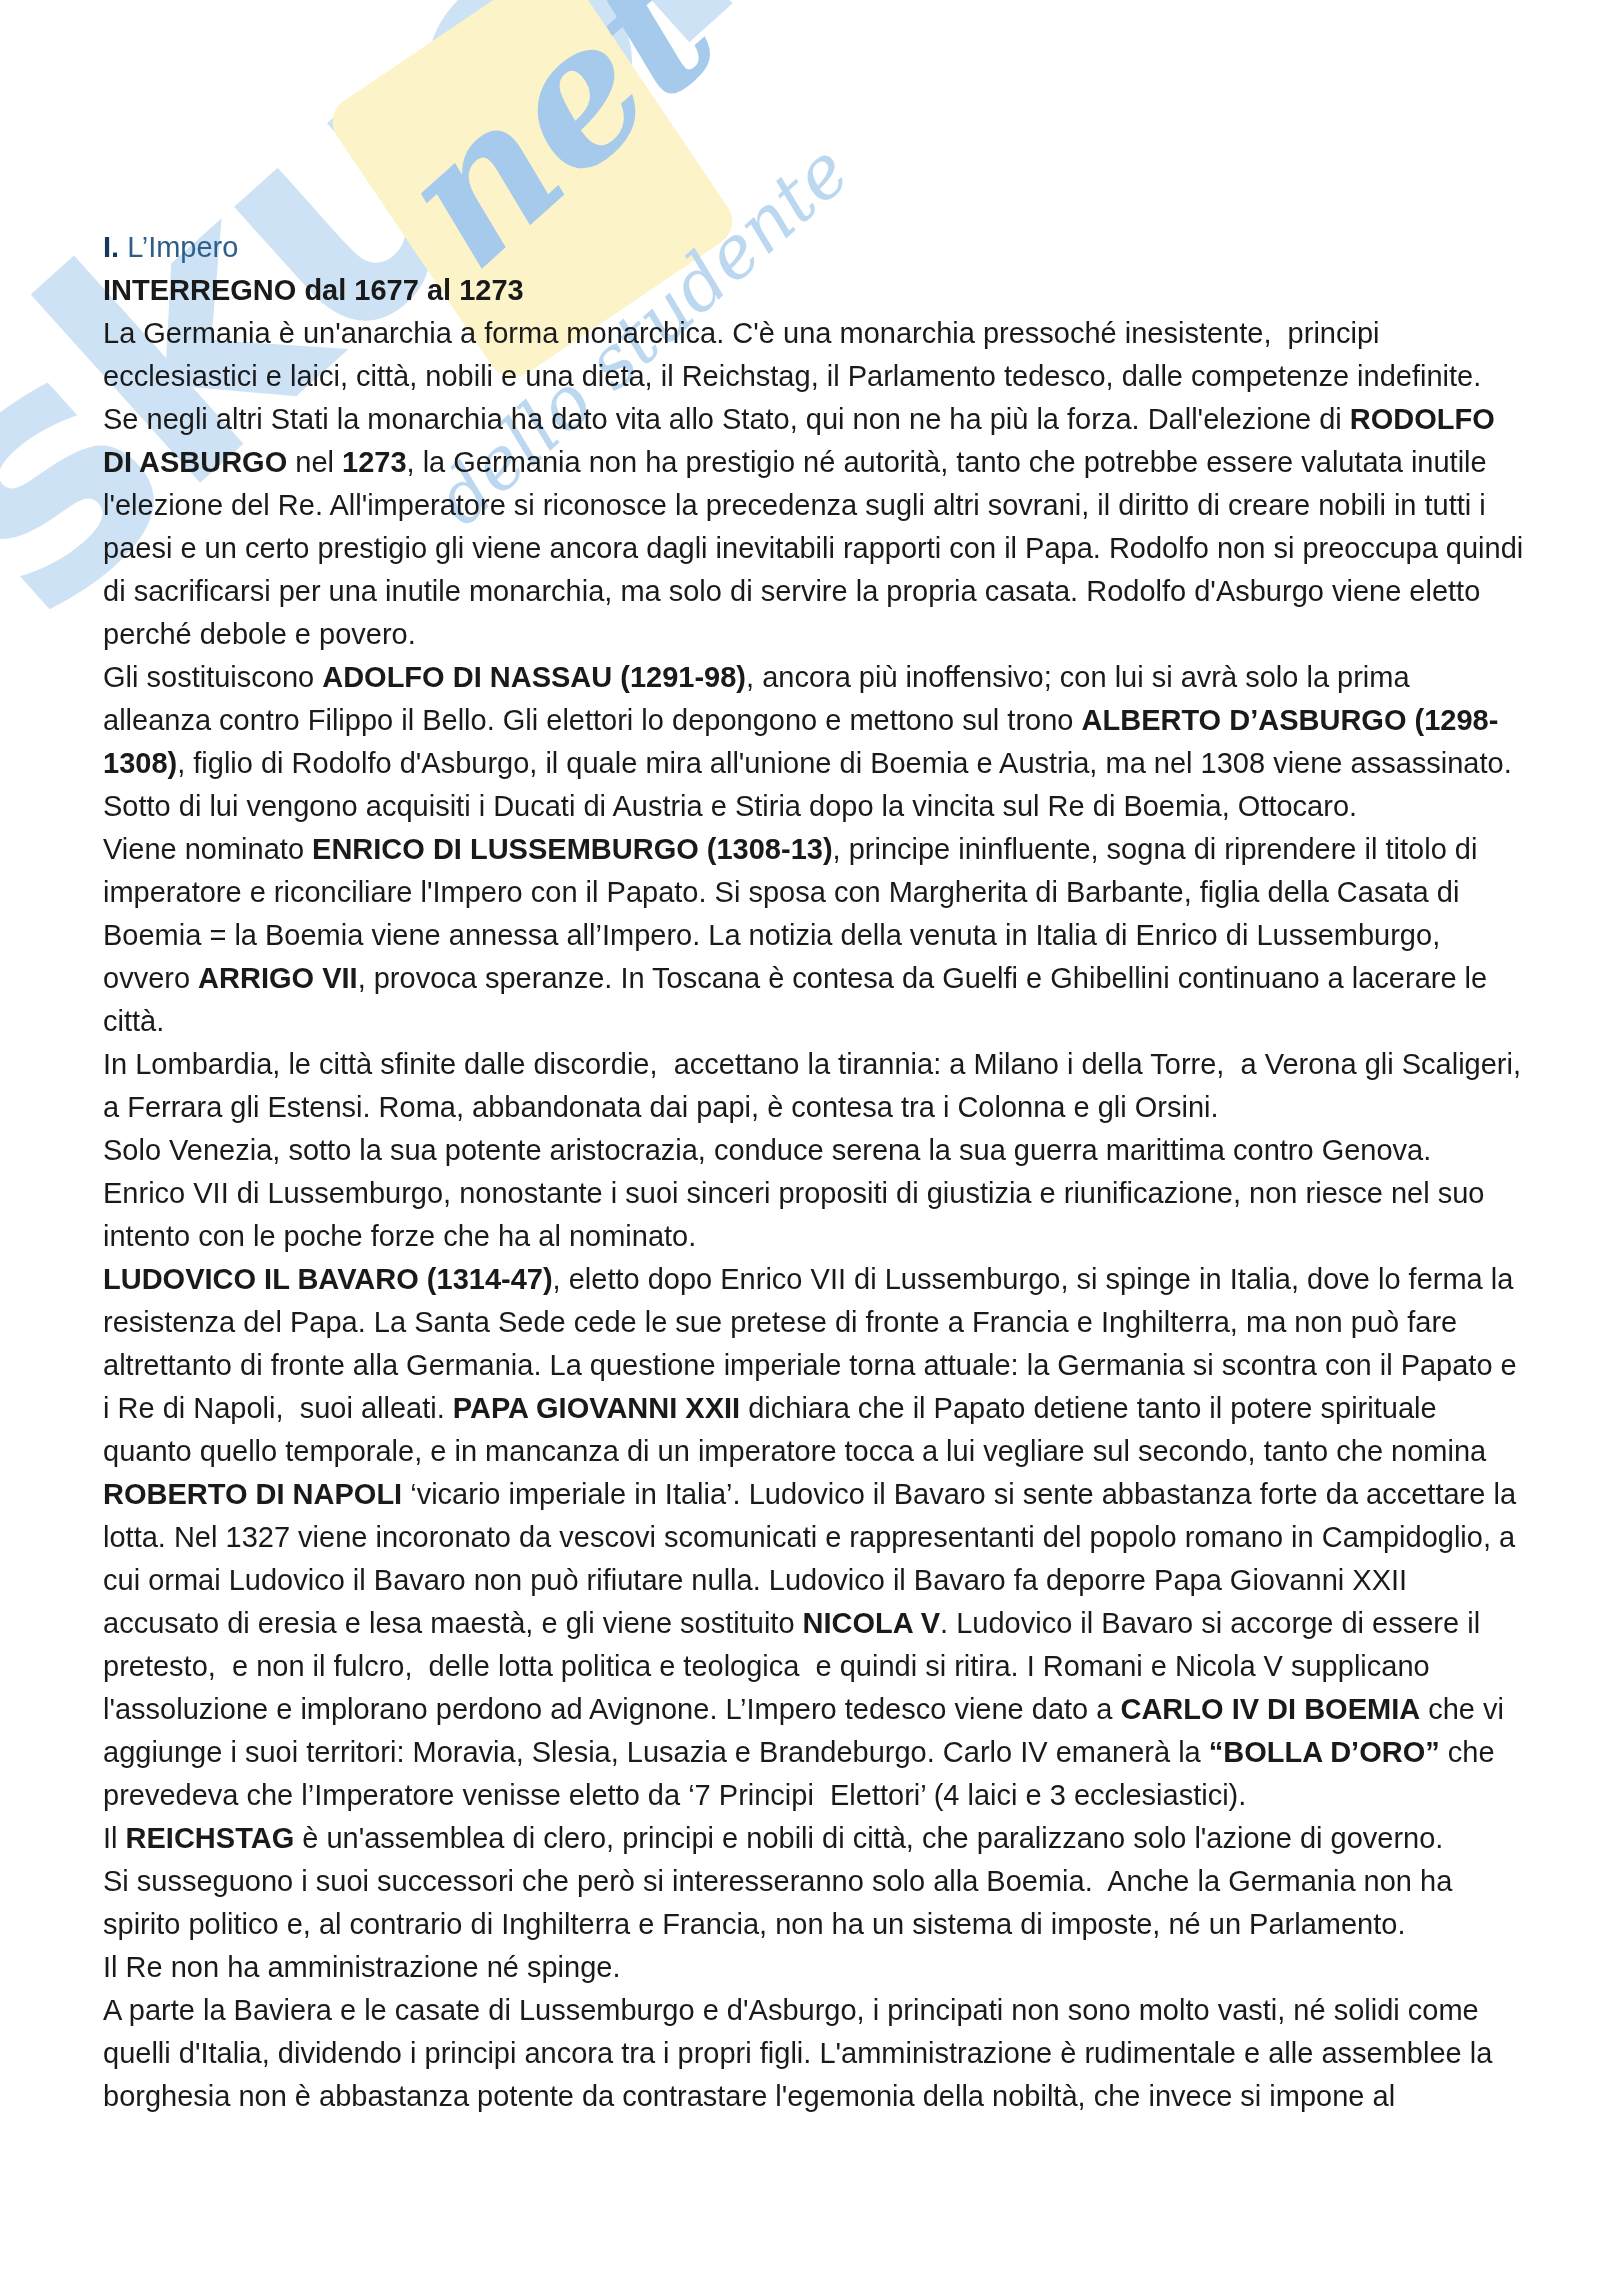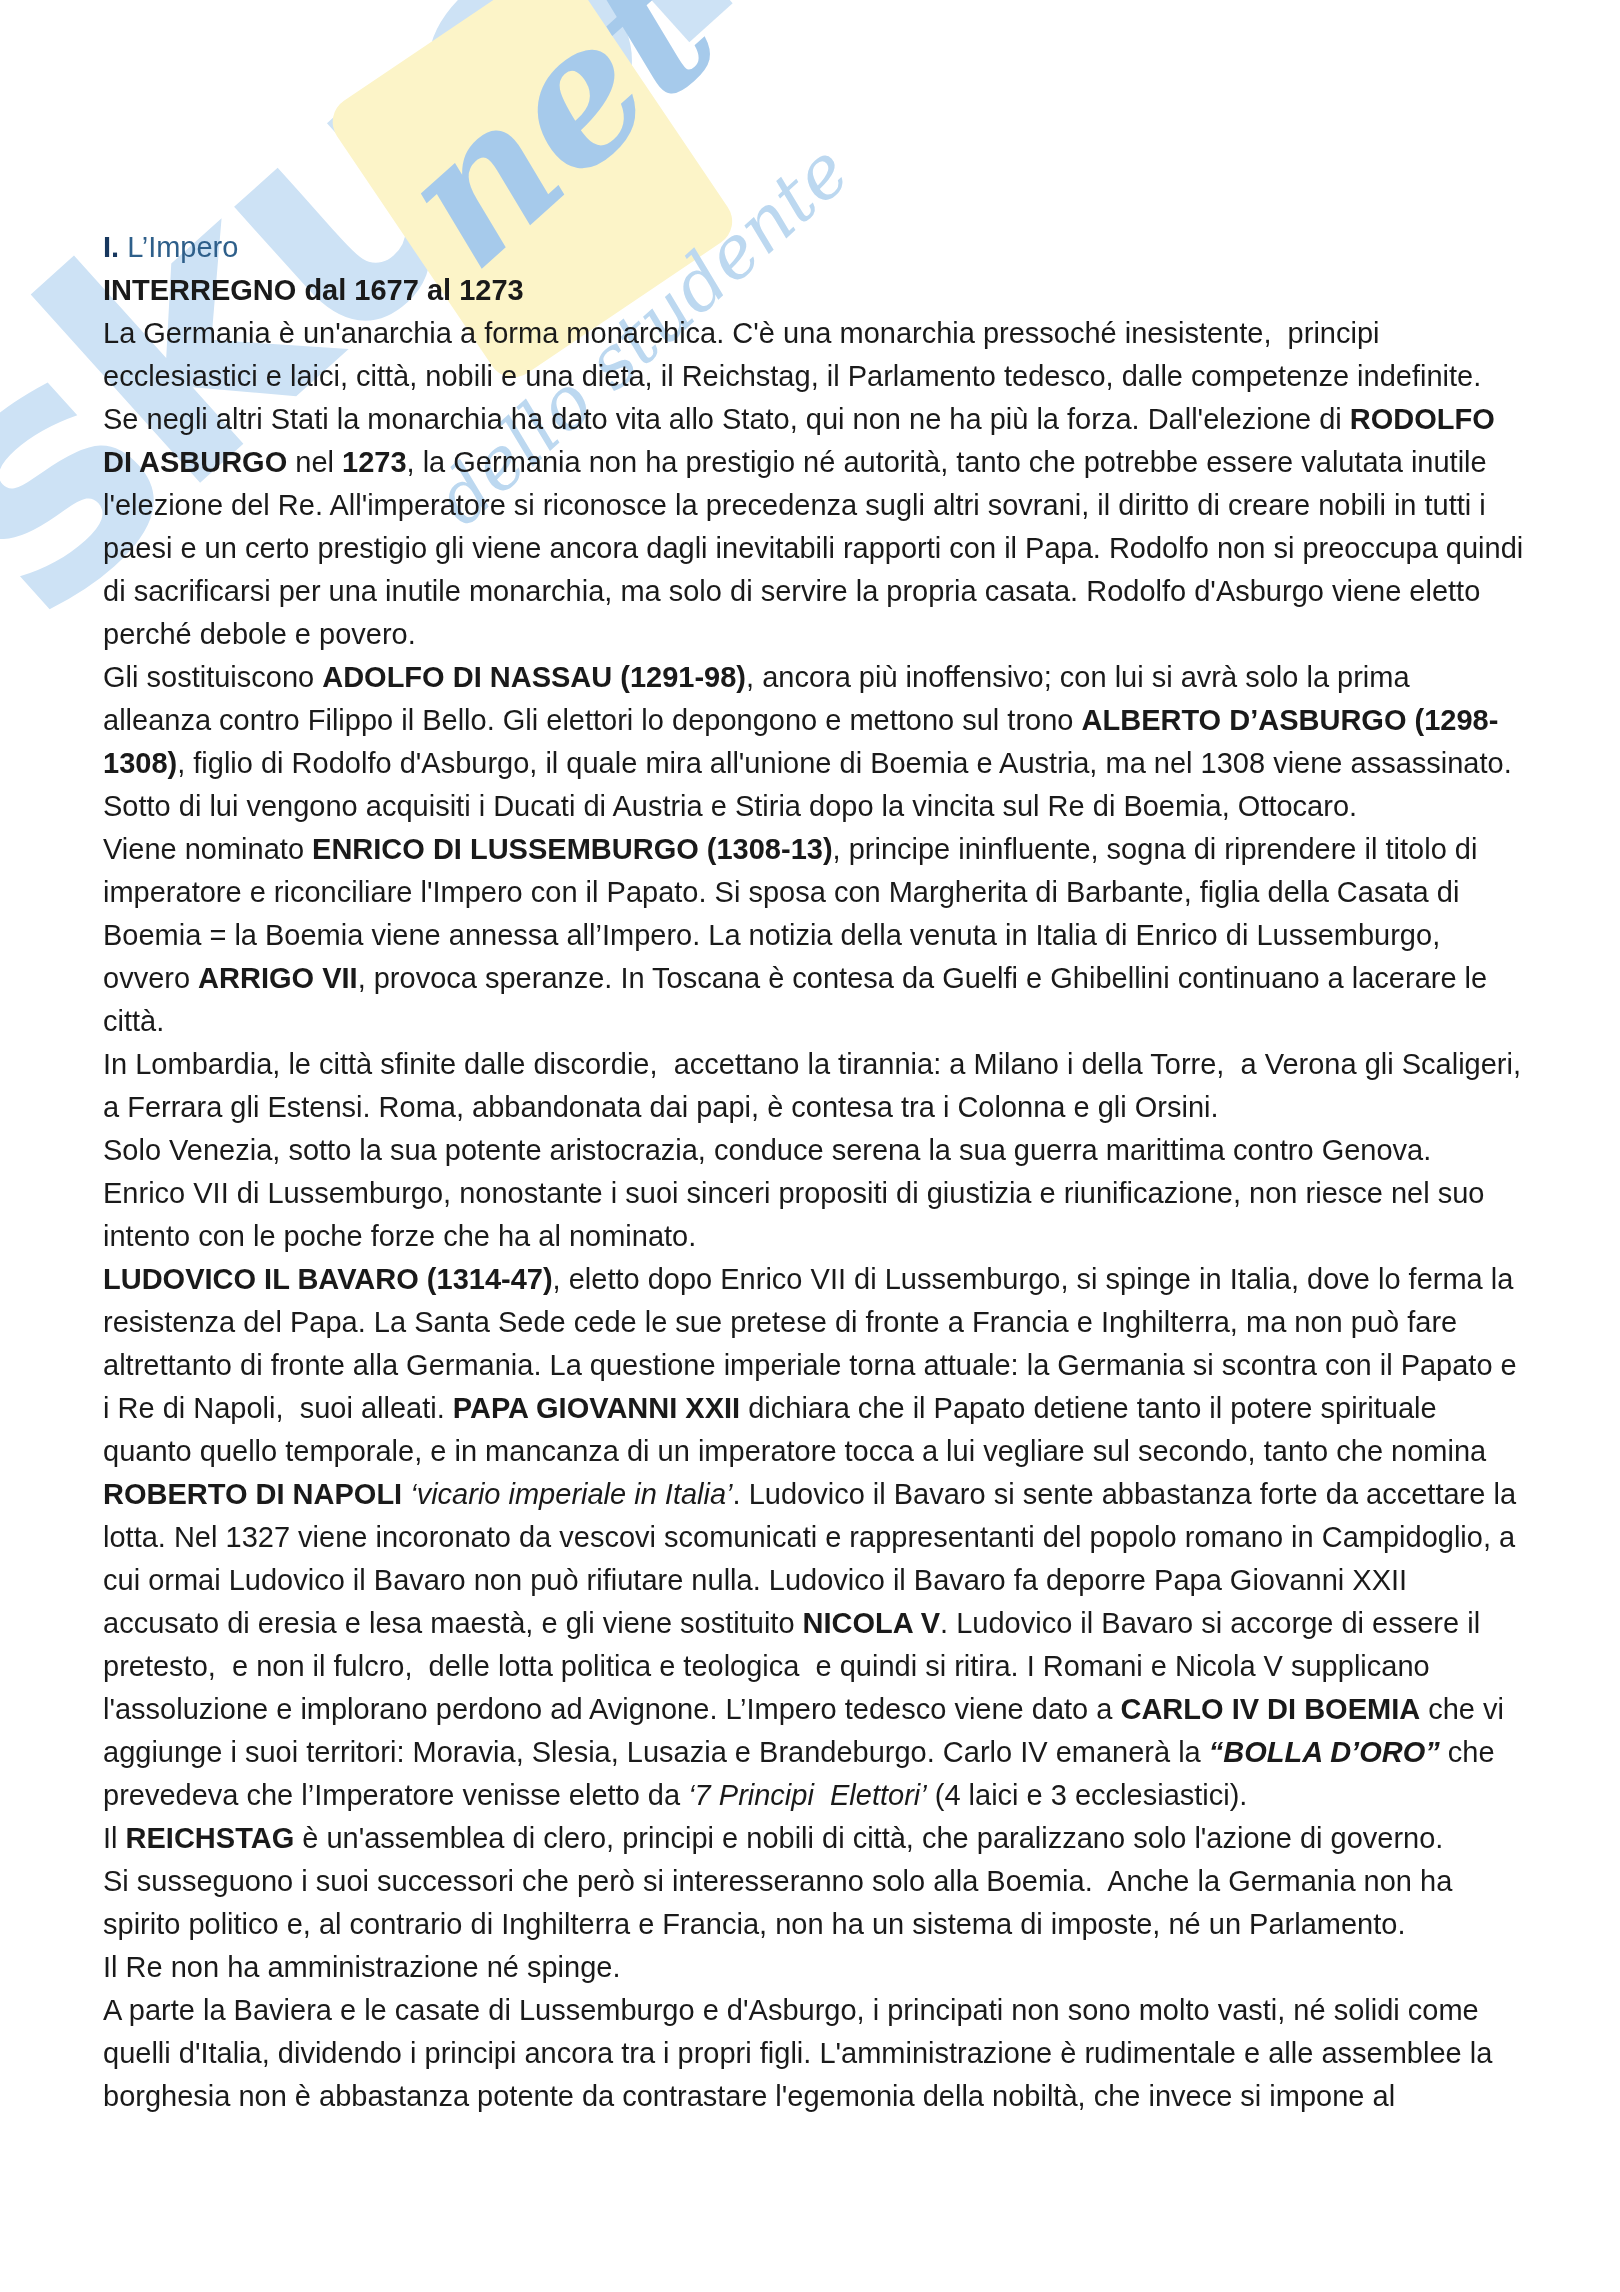--- a/index.html
+++ b/index.html
@@ -42,21 +42,21 @@
     left: 103px;
     top: 226px;
     width: 1421px;
     font-size: 29px;
     line-height: 43px;
     color: #1a1a1a;
     text-align: left;
   }
   .para { margin: 0; white-space: pre-wrap; }
   .b { font-weight: bold; }
-  .i { font-style: italic; }
+  .i { }
 </style>
 </head>
 <body>
 
 <div class="page">
 
   <svg class="wm" width="1620" height="2293" viewBox="0 0 1653 2339" aria-hidden="true">
     <g transform="translate(40,640) rotate(-42)">
       <text class="wm-word" x="0" y="0">skuola</text>
       <g transform="translate(565,-195) rotate(8)">

